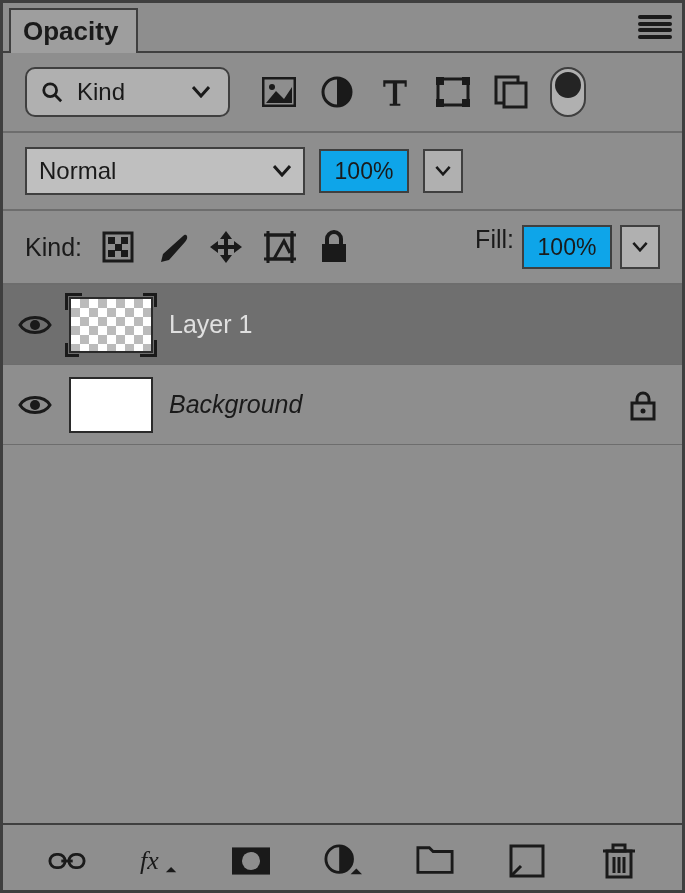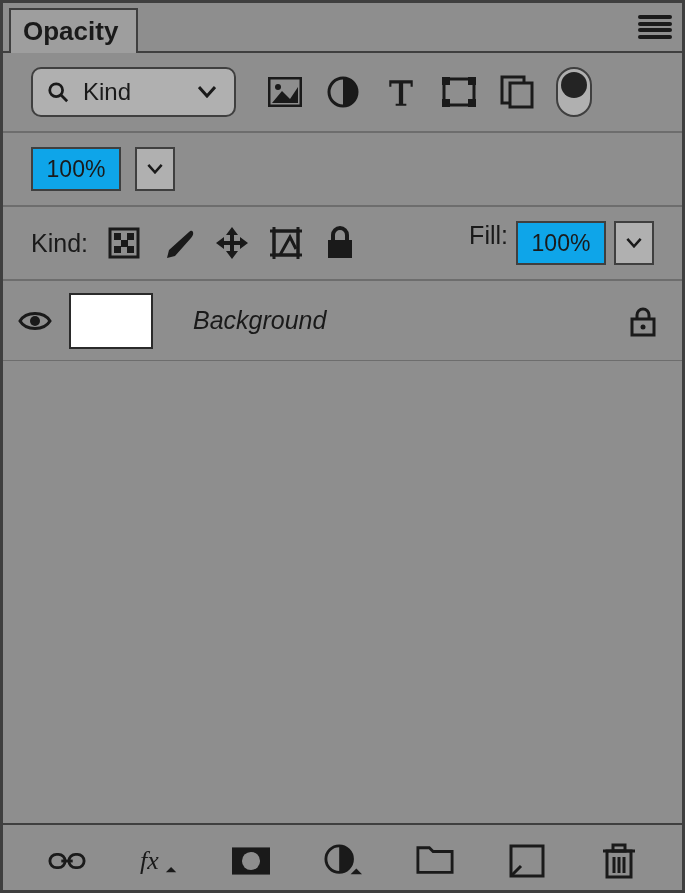--- a/index.html
+++ b/index.html
@@ -49,21 +49,21 @@
   .panel-menu span {
     display: block;
     height: 4px;
     background: #1a1a1a;
     border-radius: 2px;
   }
   
   .row {
     display: flex;
     align-items: center;
-    padding: 14px 28px;
+    padding: 14px 22px;
     border-bottom: 2px solid #6d6d6d;
     gap: 14px;
   }
   
   .filter-select {
     display: flex;
     align-items: center;
     gap: 14px;
     background: #b0b0b0;
     border: 2px solid #3f3f3f;
@@ -168,21 +168,21 @@
   .thumb.checker::after {
     content:"";
     position:absolute;
     border:3px solid #1a1a1a;
   }
   .thumb.checker::before { left:-6px; top:-6px; width:14px; height:14px; border-right:none; border-bottom:none;}
   .thumb.checker::after  { right:-6px; bottom:-6px; width:14px; height:14px; border-left:none; border-top:none;}
   .corner-tr { position:absolute; right:-6px; top:-6px; width:14px; height:14px; border:3px solid #1a1a1a; border-left:none; border-bottom:none;}
   .corner-bl { position:absolute; left:-6px; bottom:-6px; width:14px; height:14px; border:3px solid #1a1a1a; border-right:none; border-top:none;}
   .layer-name { font-size:25px; }
-  .italic { font-style: italic; margin-left: 24px; }
+  .italic { font-style: italic; }
   .lock-ind { margin-left:auto; margin-right:10px; width:28px; height:28px; }
   
   .bottom {
     height: 58px;
     display:flex;
     align-items:center;
     justify-content:center;
     gap: 54px;
     padding: 0 20px;
     margin-top: 7px;
@@ -256,20 +256,28 @@
           <rect x="10" y="8" width="22" height="24" fill="#8e8e8e" stroke="#1a1a1a" stroke-width="3"></rect>
         </svg>
     </span>
   </div>
   <div class="toggle-pill">
     <div class="toggle-dot"></div>
   </div>
 </div>
 
 <div class="row">
+  <div class="blend-select">
+    <span>Normal</span>
+    <span class="chev">
+      <svg width="18" height="12" viewBox="0 0 18 12">
+          <path d="M1 1 L9 10 L17 1" fill="none" stroke="#1a1a1a" stroke-width="3"></path>
+        </svg>
+    </span>
+  </div>
   <div class="num-field">
     <span>100%</span>
   </div>
   <div class="chev-box">
     <svg width="16" height="10" viewBox="0 0 18 12">
         <path d="M1 1 L9 10 L17 1" fill="none" stroke="#1a1a1a" stroke-width="3"></path>
       </svg>
   </div>
 </div>
 
@@ -318,20 +326,33 @@
     </div>
     <div class="chev-box">
       <svg width="16" height="10" viewBox="0 0 18 12">
           <path d="M1 1 L9 10 L17 1" fill="none" stroke="#1a1a1a" stroke-width="3"></path>
         </svg>
     </div>
   </div>
 </div>
 
 <div class="layers">
+  <div class="layer-row selected">
+    <span class="eye">
+      <svg width="34" height="24" viewBox="0 0 34 24">
+          <path d="M2 12 C8 2 26 2 32 12 C26 22 8 22 2 12 Z" fill="none" stroke="#1a1a1a" stroke-width="3"></path>
+          <circle cx="17" cy="12" r="5" fill="#1a1a1a"></circle>
+        </svg>
+    </span>
+    <div class="thumb checker">
+      <span class="corner-tr"></span>
+        <span class="corner-bl"></span>
+    </div>
+    <span class="layer-name">Layer 1</span>
+  </div>
   <div class="layer-row">
     <span class="eye">
       <svg width="34" height="24" viewBox="0 0 34 24">
           <path d="M2 12 C8 2 26 2 32 12 C26 22 8 22 2 12 Z" fill="none" stroke="#1a1a1a" stroke-width="3"></path>
           <circle cx="17" cy="12" r="5" fill="#1a1a1a"></circle>
         </svg>
     </span>
     <div class="thumb"></div>
     <span class="layer-name italic">Background</span>
     <span class="lock-ind">

